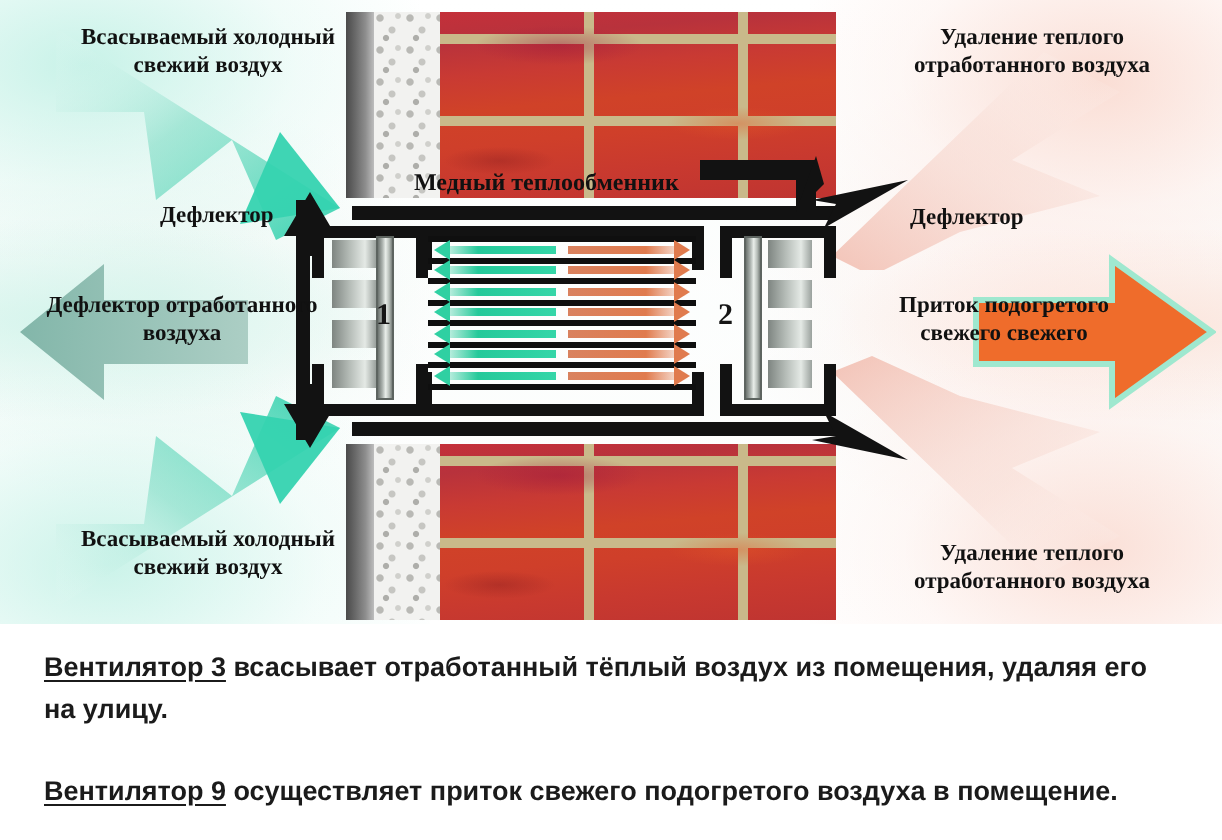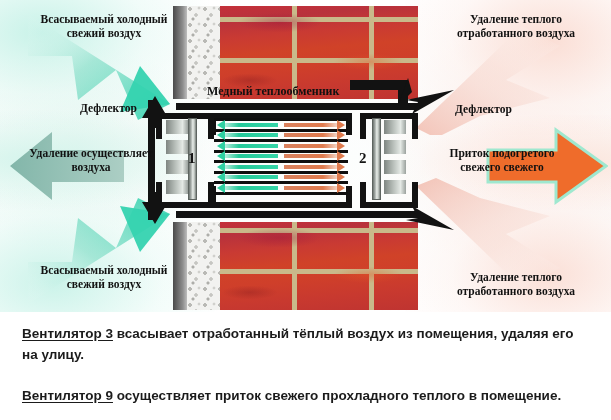--- a/index.html
+++ b/index.html
@@ -308,21 +308,21 @@
     <div>отработанного воздуха</div>
   </div>
 
   <div class="lbl" style="left:80px;top:101px;font-size:11.5px;">Дефлектор</div>
 
   <div class="lbl" style="left:455px;top:102px;font-size:11.5px;">Дефлектор</div>
 
   <div class="lbl" style="left:207px;top:84px;font-size:12px;">Медный теплообменник</div>
 
   <div class="lbl center" style="left:16px;top:146px;width:150px;font-size:11.5px;">
-    <div>Удаление осуществляет</div>
+    <div>Дефлектор отработанного</div>
     <div>воздуха</div>
   </div>
 
   <div class="lbl center" style="left:432px;top:146px;width:140px;font-size:11.5px;">
     <div>Приток подогретого</div>
     <div>свежего свежего</div>
   </div>
 
   <div class="lbl center" style="left:24px;top:263px;width:160px;font-size:11.5px;">
     <div>Всасываемый холодный</div>
@@ -334,15 +334,15 @@
     <div>отработанного воздуха</div>
   </div>
 
 </div>
 
 <div id="caption">
   <div class="cap-p" id="cap1">
     <span class="cap-u">Вентилятор 3</span><span> всасывает отработанный тёплый воздух из помещения, удаляя его на улицу.</span>
   </div>
   <div class="cap-p" id="cap2">
-    <span class="cap-u">Вентилятор 9</span><span> осуществляет приток свежего прохладного теплого в помещение.</span>
+    <span class="cap-u">Вентилятор 9</span><span> осуществляет приток свежего подогретого воздуха в помещение.</span>
   </div>
 </div>
 
 </body></html>

